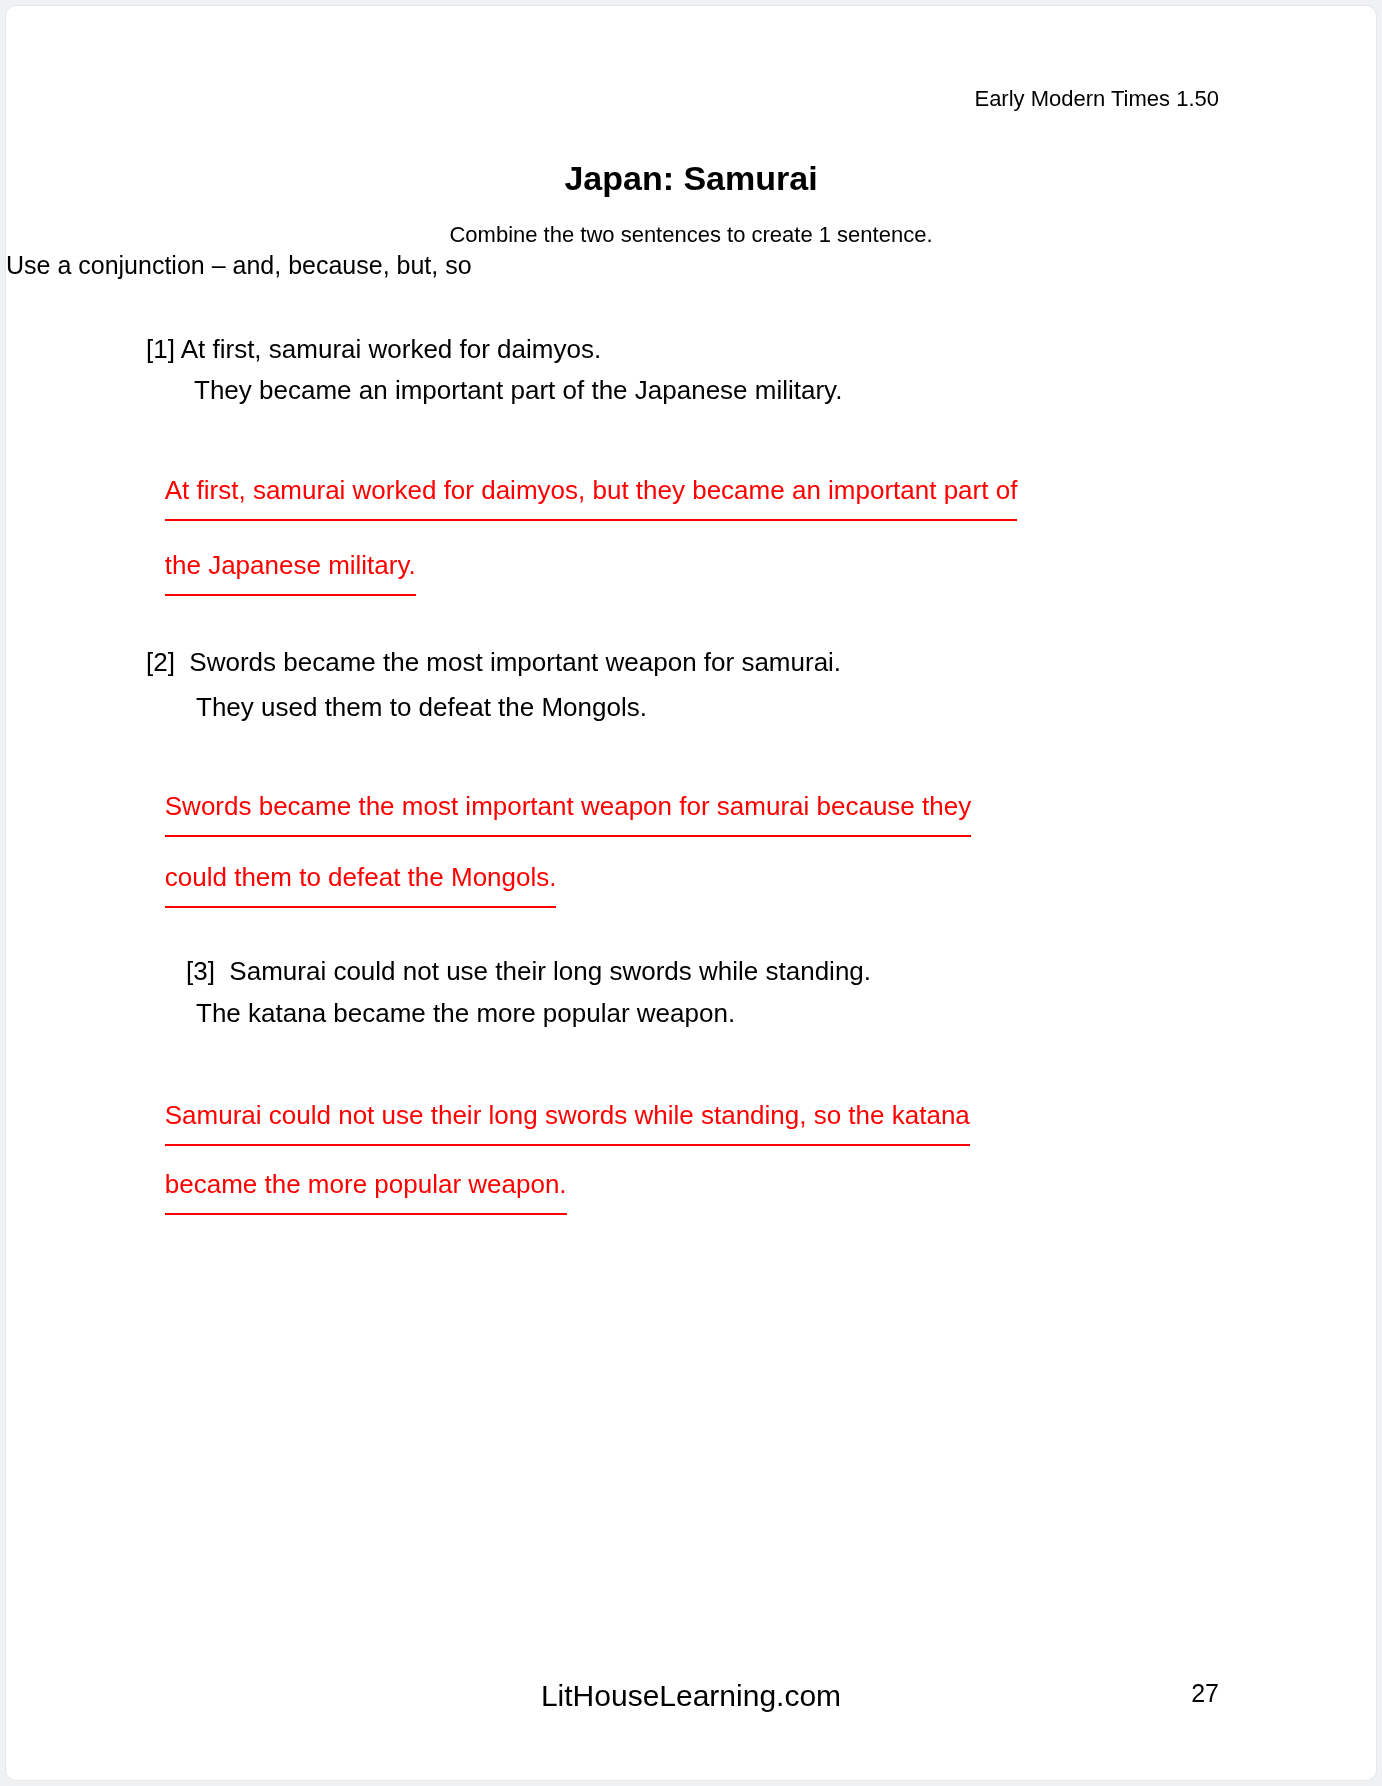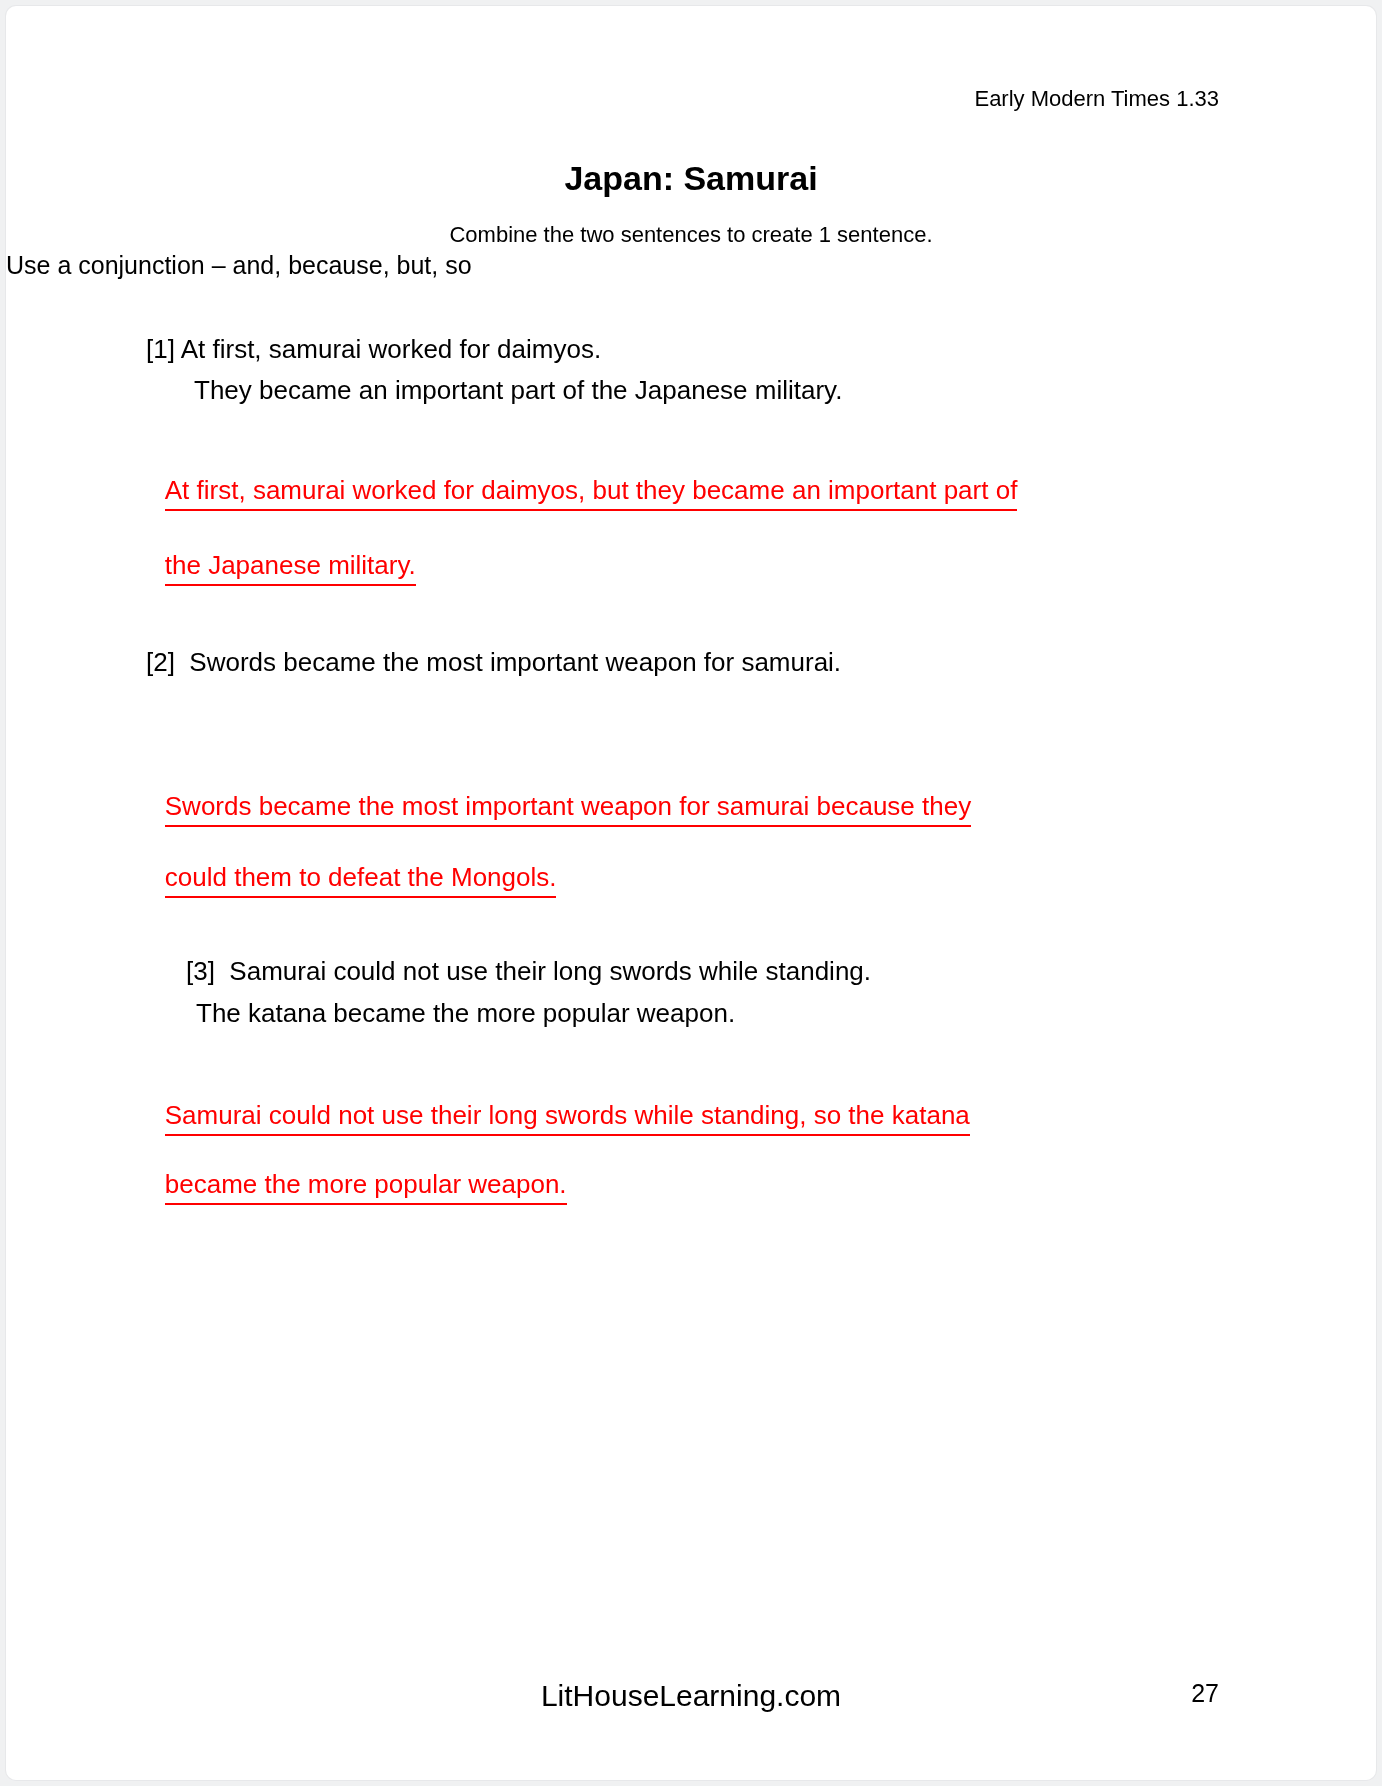--- a/index.html
+++ b/index.html
@@ -58,59 +58,60 @@
     font-size: 26px;
     line-height: 1.2;
     color: #000000;
     text-align: center;
   }
   .answer-line {
     font-size: 26px;
     line-height: 1.2;
     color: #ff0000;
     display: inline-block;
-    padding-bottom: 3px;
+    padding-bottom: 13px;
     border-bottom: 2px solid #ff0000;
   }
   .doc-footer-site {
     top: 1673px;
     left: 0;
     width: 100%;
     text-align: center;
     font-size: 30px;
   }
   .doc-footer-page {
     top: 1673px;
     right: 157px;
     font-size: 25px;
   }
 </style>
 </head>
 <body>
 
 <div class="sheet">
 
-  <div class="abs doc-header">Early Modern Times 1.33</div>
+  <div class="abs doc-header">Early Modern Times 1.50</div>
 
   <div class="abs doc-title">Japan: Samurai</div>
 
   <div class="abs instr-1">Combine the two sentences to create 1 sentence.</div>
 
   <div class="abs instr-2">Use a conjunction – and, because, but, so</div>
 
   <div class="abs prompt-line" style="left: 140px; top: 328px; color: rgb(0, 0, 0);">[1] At first, samurai worked for daimyos.</div>
   <div class="abs prompt-line" style="left: 188px; top: 369px; color: rgb(0, 0, 0);">They became an important part of the Japanese military.</div>
   <div class="abs" style="left:141px; top:451px;">
     <span class="answer-line" style="color: rgb(255, 0, 0); border-bottom-color: rgb(255, 0, 0);">At first, samurai worked for daimyos, but they became an important part of</span>
   </div>
   <div class="abs" style="left:141px; top:526px;">
     <span class="answer-line" style="color: rgb(255, 0, 0); border-bottom-color: rgb(255, 0, 0);">the Japanese military.</span>
   </div>
 
   <div class="abs prompt-line" style="left: 140px; top: 641px; color: rgb(0, 0, 0);">[2]  Swords became the most important weapon for samurai.</div>
+  <div class="abs prompt-line" style="left: 190px; top: 686px; color: rgb(0, 0, 0);">They used them to defeat the Mongols.</div>
   <div class="abs" style="left:141px; top:767px;">
     <span class="answer-line" style="color: rgb(255, 0, 0); border-bottom-color: rgb(255, 0, 0);">Swords became the most important weapon for samurai because they</span>
   </div>
   <div class="abs" style="left:141px; top:838px;">
     <span class="answer-line" style="color: rgb(255, 0, 0); border-bottom-color: rgb(255, 0, 0);">could them to defeat the Mongols.</span>
   </div>
 
   <div class="abs prompt-line" style="left: 140px; top: 950px; color: rgb(0, 0, 0); margin-left: 40px;">[3]  Samurai could not use their long swords while standing.</div>
   <div class="abs prompt-line" style="left: 190px; top: 992px; color: rgb(0, 0, 0);">The katana became the more popular weapon.</div>
   <div class="abs" style="left:141px; top:1076px;">

